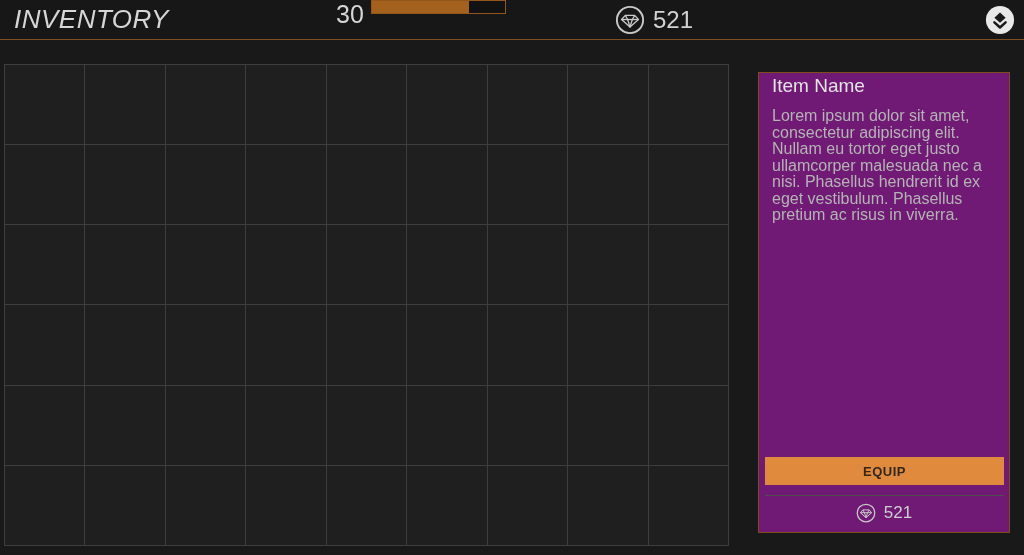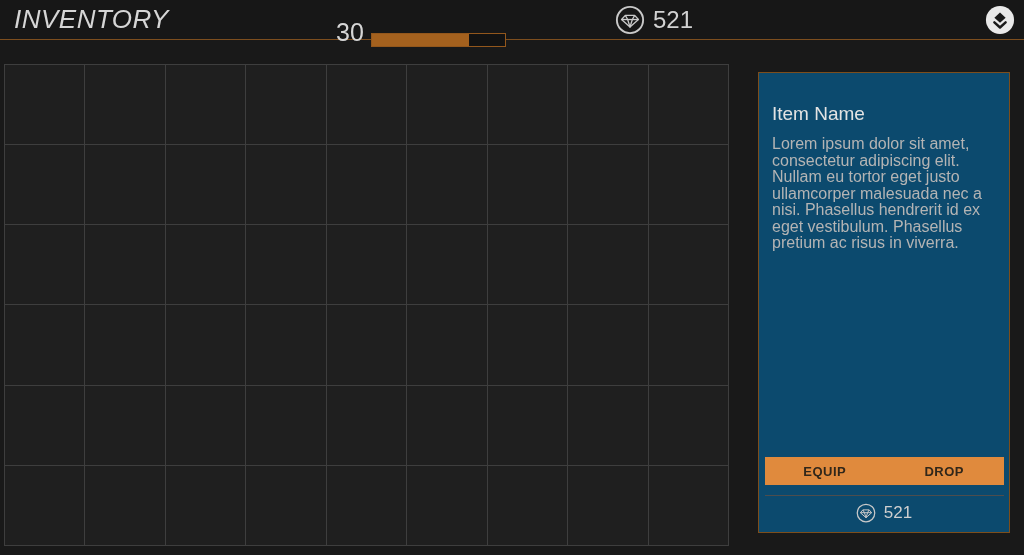--- a/index.html
+++ b/index.html
@@ -20,22 +20,22 @@
   .topbar{
     position:absolute;left:0;top:0;width:1024px;height:40px;
     background:#171717;
     border-bottom:1px solid #7d4e1e;
   }
   .topbar-title{
     position:absolute;left:14px;top:0;height:39px;line-height:39px;
     font-size:26px;color:#d6d6d6;letter-spacing:0.5px;font-weight:400;font-style:italic;
   }
   .level-group{
-    position:absolute;left:336px;top:8px;height:39px;
-    display:flex;align-items:flex-end;gap:7px;
+    position:absolute;left:336px;top:0;height:39px;
+    display:flex;align-items:flex-start;gap:7px;
   }
   .level-value{font-size:25px;color:#d6d6d6;}
   .progress-track{
     width:135px;height:14px;
     border:1px solid var(--bar-border);
     background:#121212;
     position:relative;
   }
   .progress-fill{
     position:absolute;left:0;top:0;bottom:0;
@@ -58,22 +58,22 @@
     grid-template-rows:repeat(6,1fr);
     gap:1px;
     padding:1px;
     background:#3e3e3e;
   }
   .inv-slot{background:#1f1f1f;}
   
   .item-panel{
     position:absolute;left:758px;top:72px;width:252px;height:461px;
     border:1px solid var(--panel-border);
-    background:#0c4a6e;
-    padding:28px 13px;
+    background:#701a75;
+    padding:0 13px;
   }
   .item-title{
     font-size:19px;font-weight:400;color:#e3e3e3;margin-top:2px;
   }
   .item-desc{
     margin-top:11px;
     font-size:16px;line-height:16.5px;color:#b4b4b4;
   }
   .panel-buttons{
     position:absolute;left:6px;right:5px;bottom:47px;height:28px;
@@ -189,21 +189,20 @@
     <div class="inv-slot"></div>
     <div class="inv-slot"></div>
   </div>
 
 <div class="item-panel">
   <h2 class="item-title">Item Name</h2>
   <p class="item-desc">Lorem ipsum dolor sit amet, consectetur adipiscing elit. Nullam eu tortor eget justo ullamcorper malesuada nec a nisi. Phasellus hendrerit id ex eget vestibulum. Phasellus pretium ac risus in viverra.</p>
 
   <div class="panel-buttons">
     <button class="panel-btn">EQUIP</button>
-    <button class="panel-btn">DROP</button>
   </div>
 
   <div class="panel-divider"></div>
 
   <div class="panel-price">
     <span>
       <svg class="icon-20" viewBox="0 0 32 32">
         <circle cx="16" cy="16" r="14" fill="none" stroke="#c9c9c9" stroke-width="2"></circle>
         <g fill="none" stroke="#c9c9c9" stroke-width="1.6" stroke-linejoin="round">
           <path d="M11 11 L21 11 L25 15.5 L16 23.5 L7 15.5 Z"></path>

